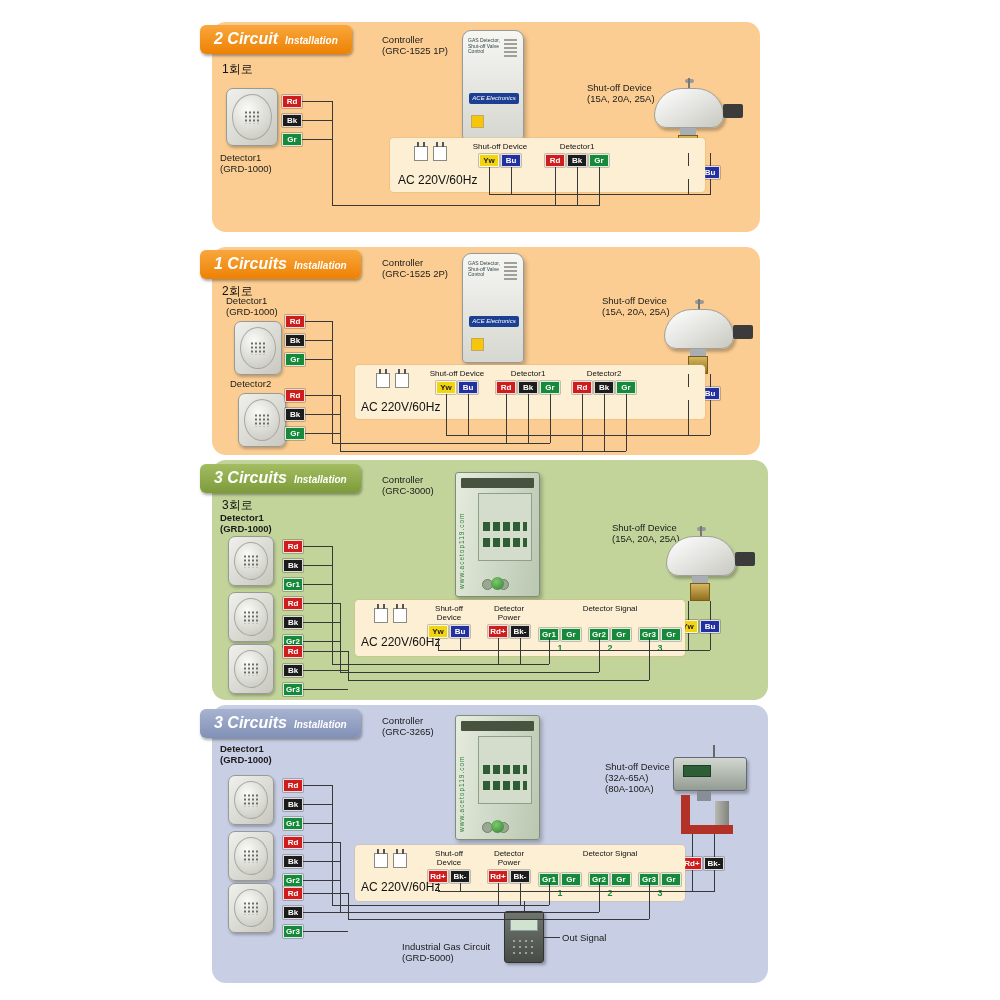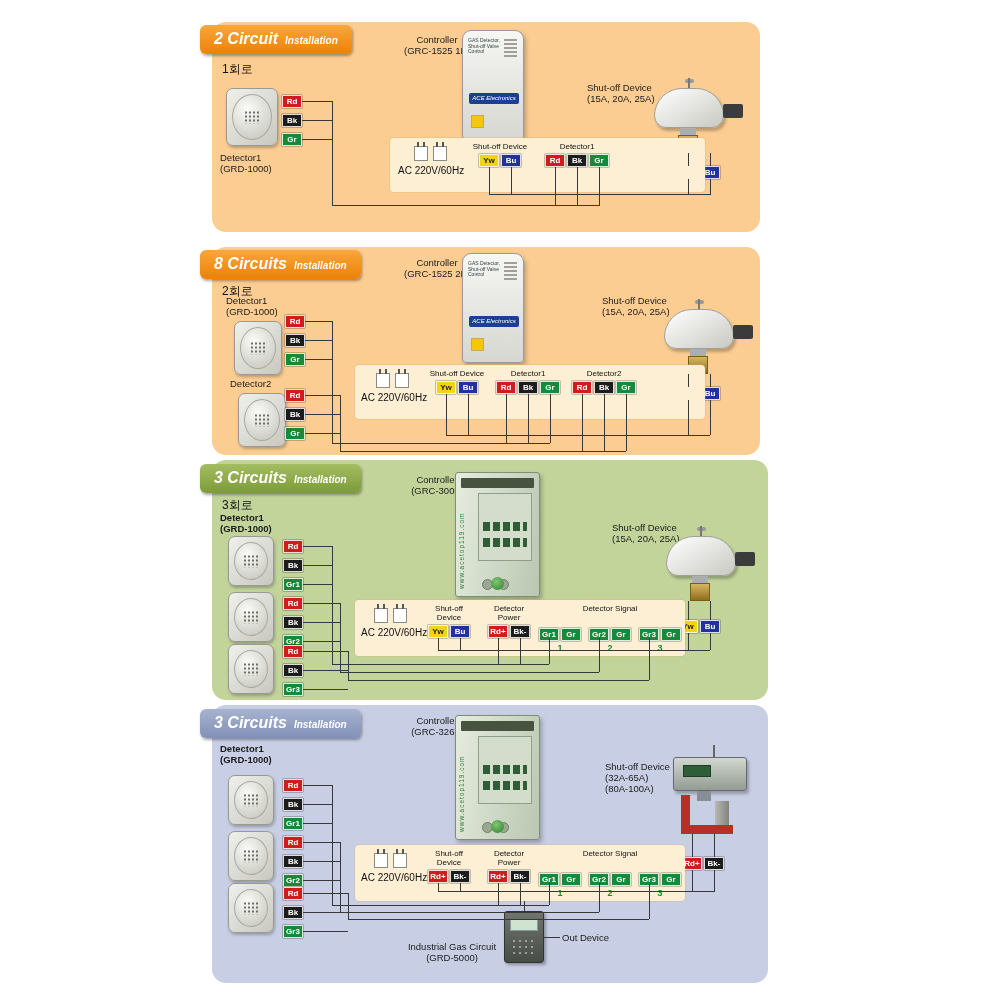--- a/index.html
+++ b/index.html
@@ -9,21 +9,21 @@
   .p-orange{background:#fbcd92;}
   .p-green{background:#c3d49b;}
   .p-blue{background:#c8cee4;}
   .badge{position:absolute;display:flex;align-items:baseline;gap:7px;padding:6px 14px 7px;border-radius:6px;color:#fff;box-shadow:1px 2px 3px rgba(0,0,0,.35);z-index:5;white-space:nowrap;}
   .b-orange{background:linear-gradient(180deg,#f8a73d,#ee8103);}
   .b-green{background:linear-gradient(180deg,#a3bd60,#7d9b3b);}
   .b-slate{background:linear-gradient(180deg,#a7b3cf,#8190b7);}
   .badge .t{font-size:16px;font-weight:bold;font-style:italic;line-height:1;}
   .badge .s{font-size:10px;font-weight:bold;font-style:italic;line-height:1;}
   .lbl{position:absolute;font-size:9.5px;line-height:11px;color:#1a1a1a;}
-  .lbl.c{text-align:center;}
+  .lbl.c{}
   .lbl.b{font-weight:bold;}
   .krl{position:absolute;font-size:12px;color:#111;}
   
   .det{position:absolute;background:linear-gradient(135deg,#f0f0ec,#c8c8c0);border:1px solid #9a9a94;border-radius:7px;box-shadow:1px 2px 3px rgba(0,0,0,.25);}
   .det::before{content:"";position:absolute;inset:5px;border-radius:50%;background:radial-gradient(circle at 38% 32%,#fafaf7,#c2c2ba);border:1px solid #a8a8a0;}
   .det::after{content:"";position:absolute;left:50%;top:50%;width:16px;height:13px;transform:translate(-50%,-50%);background-image:radial-gradient(#6f6f6a 0.9px,transparent 1.1px);background-size:4px 4px;}
   
   .chips{position:absolute;display:flex;}
   .chips.col{flex-direction:column;gap:6px;}
   .chips.row{gap:2px;}
@@ -35,21 +35,21 @@
   .wlabel{font-size:8px;line-height:9px;color:#111;}
   .wlabel.nw{white-space:nowrap;}
   .g2l > .wlabel{min-height:18px;}
   .pairs{display:flex;gap:8px;margin-top:3px;}
   .nums{display:flex;gap:8px;margin-top:2px;}
   .nums span{width:42px;text-align:center;font-size:9px;font-weight:bold;color:#168a3a;}
   .power{position:absolute;text-align:center;}
   .outlets{display:flex;gap:5px;justify-content:center;padding-top:7px;}
   .outlet{position:relative;width:14px;height:15px;background:#fff;border:1px solid #8a8a84;}
   .outlet::before{content:"";position:absolute;left:2px;top:-5px;width:2px;height:5px;background:#555;box-shadow:6px 0 0 #555;}
-  .ptxt{font-size:10px;color:#111;margin-top:4px;white-space:nowrap;}
+  .ptxt{font-size:12px;color:#111;margin-top:12px;white-space:nowrap;}
   .w{position:absolute;background:#383838;}
   
   .ctrlA{position:absolute;width:62px;background:linear-gradient(180deg,#f6f6f3,#d7d7d1);border:1px solid #999;border-radius:9px 9px 4px 4px;box-shadow:2px 3px 4px rgba(0,0,0,.25);}
   .ctrlA .ttext{position:absolute;left:5px;top:7px;width:32px;height:17px;font-size:5px;line-height:5.5px;color:#344;overflow:hidden;}
   .ctrlA .grille{position:absolute;right:6px;top:8px;width:13px;height:18px;background:repeating-linear-gradient(180deg,#a0a099 0 2px,transparent 2px 4px);}
   .ctrlA .brand{position:absolute;left:6px;top:62px;width:50px;height:11px;background:#1d3f93;border-radius:2px;color:#fff;font-size:6px;line-height:11px;text-align:center;font-style:italic;overflow:hidden;}
   .ctrlA .sticker{position:absolute;left:8px;bottom:11px;width:13px;height:13px;background:#f4c70a;border:1px solid #c8a860;}
   
   .ctrlB{position:absolute;width:85px;background:linear-gradient(100deg,#e6ecdf,#bac7b1);border:1px solid #7e8f78;border-radius:3px;box-shadow:2px 3px 4px rgba(0,0,0,.25);}
   .ctrlB .hdr{position:absolute;left:5px;top:5px;right:5px;height:10px;background:#47523f;border-radius:1px;}
@@ -170,21 +170,21 @@
     <i class="w" style="left:299px;top:145px;width:1px;height:27px"></i>
     <i class="w" style="left:277px;top:172px;width:222px;height:1px"></i>
     <i class="w" style="left:476px;top:157px;width:1px;height:15px"></i>
     <i class="w" style="left:498px;top:157px;width:1px;height:15px"></i>
     <i class="w" style="left:476px;top:131px;width:1px;height:13px"></i>
     <i class="w" style="left:498px;top:131px;width:1px;height:13px"></i>
   </section>
 
   <section class="panel p-orange" style="left:212px;top:247px;width:548px;height:208px">
     <div class="badge b-orange" style="left:-12px;top:3px">
-      <span class="t">8 Circuits</span>
+      <span class="t">1 Circuits</span>
       <span class="s">Installation</span>
     </div>
     <div class="krl" style="left:10px;top:36px">2회로</div>
 
     <div class="lbl" style="left:14px;top:48px">
       <div>Detector1</div>
       <div>(GRD-1000)</div>
     </div>
     <div class="det" style="left:22px;top:74px;width:48px;height:54px"></div>
     <div class="chips col" style="left:73px;top:68px">
@@ -538,21 +538,21 @@
     </div>
 
     <div class="indDet" style="left:292px;top:206px">
       <i class="scr"></i>
       <i class="keys"></i>
     </div>
     <div class="lbl c" style="left:190px;top:236px;width:100px">
       <div>Industrial Gas Circuit</div>
       <div>(GRD-5000)</div>
     </div>
-    <div class="lbl" style="left:350px;top:227px">Out Device</div>
+    <div class="lbl" style="left:350px;top:227px">Out Signal</div>
 
     <i class="w" style="left:91px;top:80px;width:29px;height:1px"></i>
     <i class="w" style="left:91px;top:99px;width:29px;height:1px"></i>
     <i class="w" style="left:91px;top:118px;width:29px;height:1px"></i>
     <i class="w" style="left:91px;top:137px;width:37px;height:1px"></i>
     <i class="w" style="left:91px;top:156px;width:37px;height:1px"></i>
     <i class="w" style="left:91px;top:175px;width:37px;height:1px"></i>
     <i class="w" style="left:91px;top:188px;width:45px;height:1px"></i>
     <i class="w" style="left:91px;top:207px;width:45px;height:1px"></i>
     <i class="w" style="left:91px;top:226px;width:45px;height:1px"></i>

